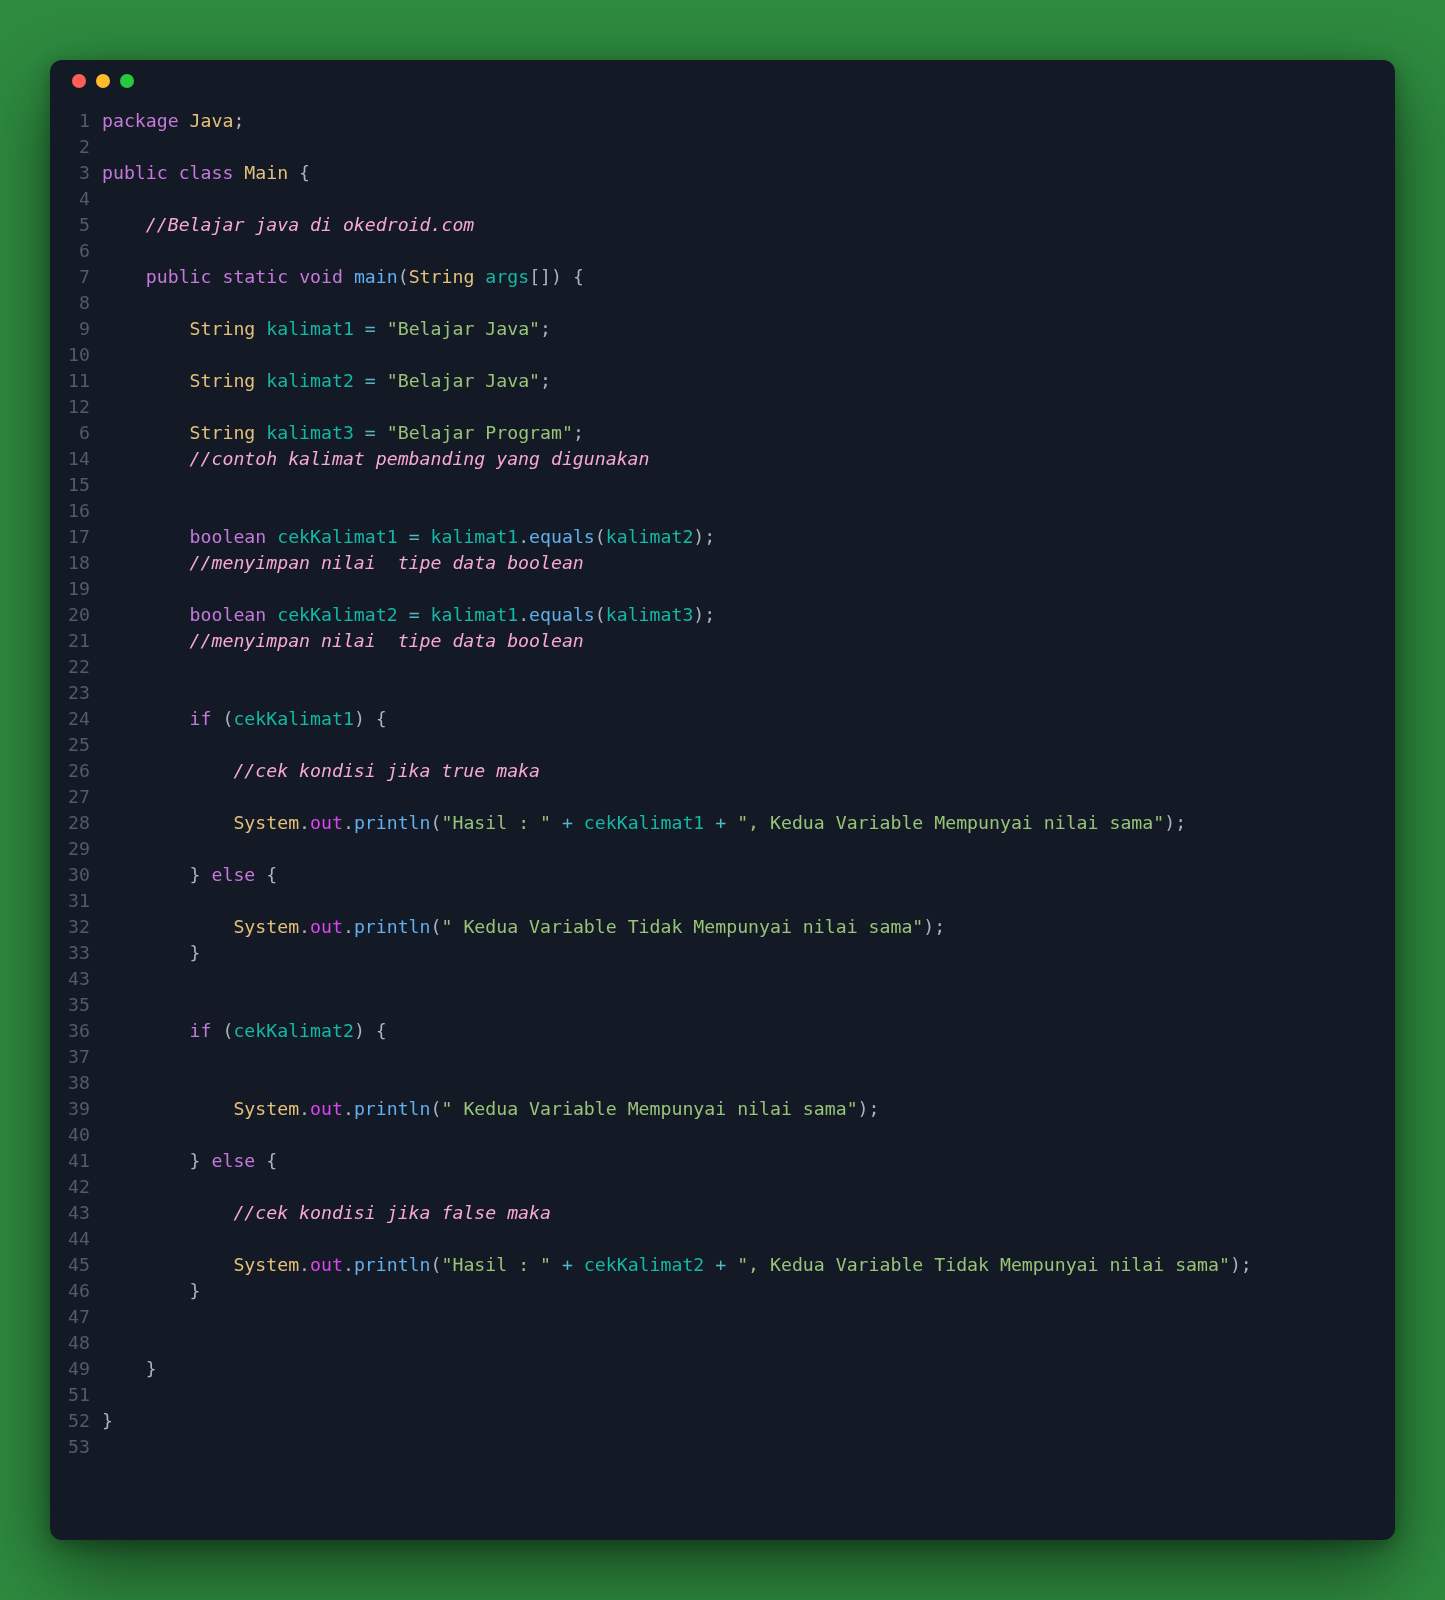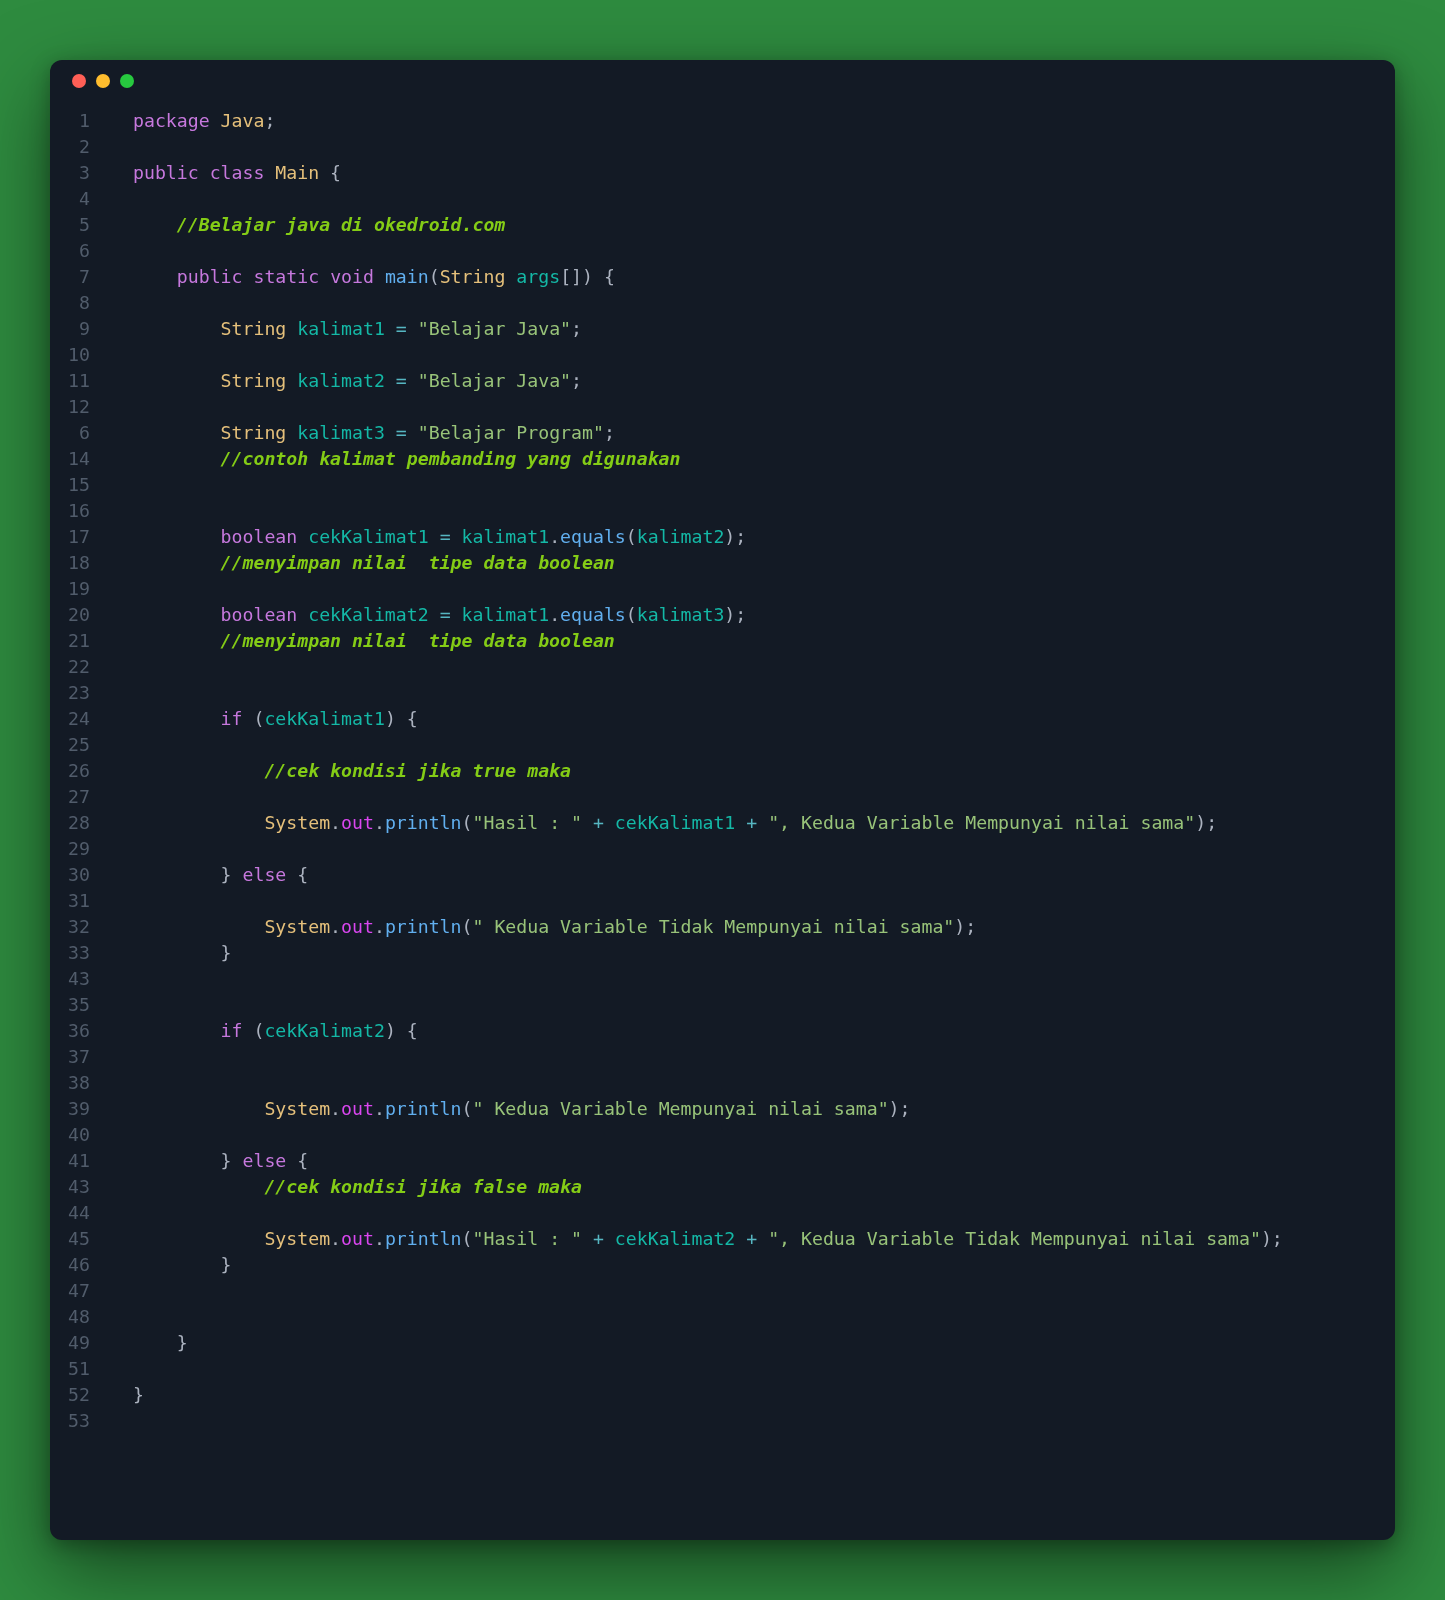--- a/index.html
+++ b/index.html
@@ -42,28 +42,28 @@
     white-space: pre;
   }
   .gutter {
     width: 52px;
     text-align: right;
     padding-right: 12px;
     color: #515c6b;
     user-select: none;
     flex-shrink: 0;
   }
-  .code { color: #cbd2da; margin-left: 31px; }
+  .code { color: #cbd2da; }
   
   .kw    { color: #c678dd; } 
   .cls   { color: #e5c07b; } 
   .str   { color: #98c379; } 
   .fn    { color: #61afef; } 
   .var   { color: #14b8a6; } 
-  .cmt   { color: #84cc16; font-style: italic; font-weight: bold; } 
+  .cmt   { color: #f9a8d4; font-style: italic; } 
   .op    { color: #56b6c2; } 
   .pun   { color: #abb2bf; } 
   .prop  { color: #d946ef; } 
 </style>
 </head>
 <body>
 
 <div class="window">
   <div class="titlebar">
     <div class="dot red"></div>
@@ -105,20 +105,21 @@
       <div class="line"><span class="gutter">32</span><span class="code"><span class="pun">            </span><span class="cls">System</span><span class="pun">.</span><span class="prop">out</span><span class="pun">.</span><span class="fn">println</span><span class="pun">(</span><span class="str">" Kedua Variable Tidak Mempunyai nilai sama"</span><span class="pun">);</span></span></div>
       <div class="line"><span class="gutter">33</span><span class="code"><span class="pun">        }</span></span></div>
       <div class="line"><span class="gutter">43</span><span class="code"></span></div>
       <div class="line"><span class="gutter">35</span><span class="code"></span></div>
       <div class="line"><span class="gutter">36</span><span class="code"><span class="pun">        </span><span class="kw">if</span><span class="pun"> (</span><span class="var">cekKalimat2</span><span class="pun">) {</span></span></div>
       <div class="line"><span class="gutter">37</span><span class="code"></span></div>
       <div class="line"><span class="gutter">38</span><span class="code"></span></div>
       <div class="line"><span class="gutter">39</span><span class="code"><span class="pun">            </span><span class="cls">System</span><span class="pun">.</span><span class="prop">out</span><span class="pun">.</span><span class="fn">println</span><span class="pun">(</span><span class="str">" Kedua Variable Mempunyai nilai sama"</span><span class="pun">);</span></span></div>
       <div class="line"><span class="gutter">40</span><span class="code"></span></div>
       <div class="line"><span class="gutter">41</span><span class="code"><span class="pun">        } </span><span class="kw">else</span><span class="pun"> {</span></span></div>
+      <div class="line"><span class="gutter">42</span><span class="code"></span></div>
       <div class="line"><span class="gutter">43</span><span class="code"><span class="pun">            </span><span class="cmt">//cek kondisi jika false maka</span></span></div>
       <div class="line"><span class="gutter">44</span><span class="code"></span></div>
       <div class="line"><span class="gutter">45</span><span class="code"><span class="pun">            </span><span class="cls">System</span><span class="pun">.</span><span class="prop">out</span><span class="pun">.</span><span class="fn">println</span><span class="pun">(</span><span class="str">"Hasil : "</span><span class="pun"> </span><span class="op">+</span><span class="pun"> </span><span class="var">cekKalimat2</span><span class="pun"> </span><span class="op">+</span><span class="pun"> </span><span class="str">", Kedua Variable Tidak Mempunyai nilai sama"</span><span class="pun">);</span></span></div>
       <div class="line"><span class="gutter">46</span><span class="code"><span class="pun">        }</span></span></div>
       <div class="line"><span class="gutter">47</span><span class="code"></span></div>
       <div class="line"><span class="gutter">48</span><span class="code"></span></div>
       <div class="line"><span class="gutter">49</span><span class="code"><span class="pun">    }</span></span></div>
       <div class="line"><span class="gutter">51</span><span class="code"></span></div>
       <div class="line"><span class="gutter">52</span><span class="code"><span class="pun">}</span></span></div>
       <div class="line"><span class="gutter">53</span><span class="code"></span></div>

